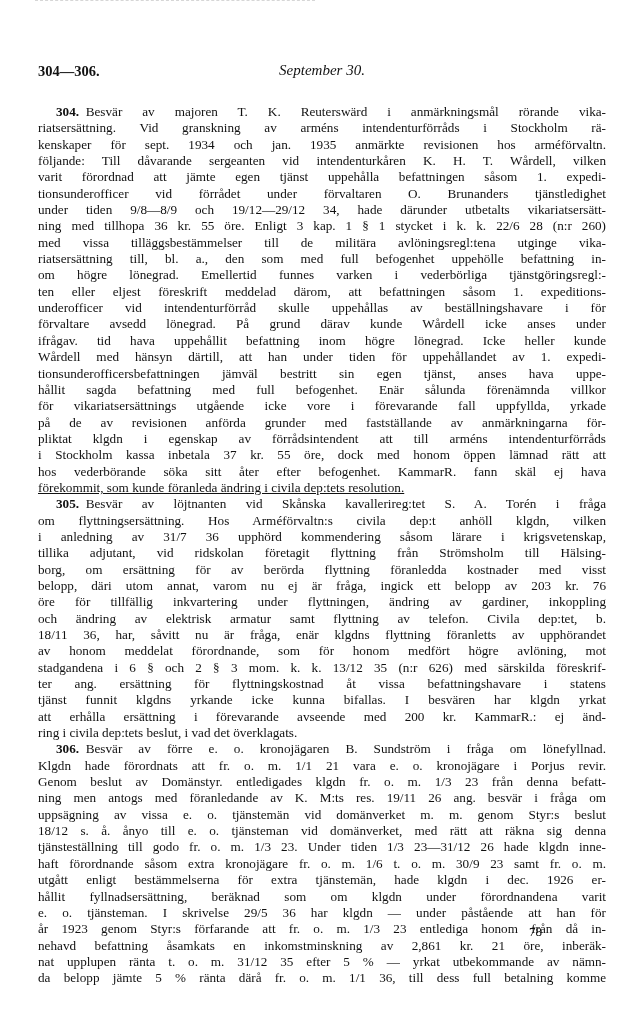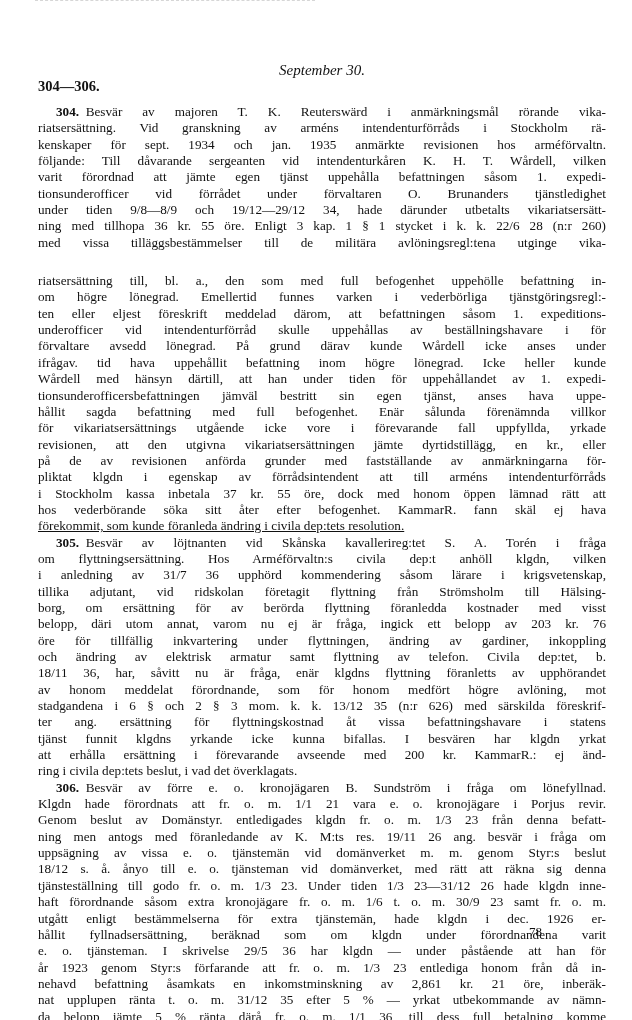--- a/index.html
+++ b/index.html
@@ -2,21 +2,21 @@
 <html><head>
 <meta charset="utf-8">
 <style>
   html, body { margin: 0; padding: 0; background: #ffffff; }
   body { width: 632px; height: 1020px; position: relative; overflow: hidden; color: #111; }
   .scanmark { position: absolute; top: 0; left: 35px; width: 280px; height: 2px;
     border-top: 1px dashed #bbb; opacity: 0.6; }
   .page { position: absolute; left: 38px; top: 62px; width: 568px;
     font-family: "DejaVu Serif", "Liberation Serif", serif; }
   .header { position: relative; height: 22px; }
-  .range { position: absolute; left: 0; top: 16px; font-weight: bold; font-size: 14.5px;
+  .range { position: absolute; left: 0; top: 1px; font-weight: bold; font-size: 14.5px;
     font-family: "Liberation Serif", serif; }
   .date { position: absolute; left: 0; right: 0; top: 0; text-align: center;
     font-style: italic; font-size: 15px; font-family: "Liberation Serif", serif; }
   .body { margin-top: 20px; font-size: 13.2px; line-height: 16.35px;
     font-family: "Liberation Serif", serif; }
   .line { display: block; white-space: nowrap; text-align: justify;
     text-align-last: justify; height: 16.35px; }
   .line.last { text-align-last: left; }
   .line.indent { padding-left: 18px; }
   .num { font-weight: bold; }
@@ -38,31 +38,30 @@
     <div id="sec0">
         <span class="line indent" style="display: block; white-space: normal;"><span class="num">304.</span> <span>Besvär av majoren T. K. Reuterswärd i anmärkningsmål rörande vika-</span></span>
         <span class="line" style="display: block; white-space: normal;"><span>riatsersättning.  Vid granskning av arméns intendenturförråds i Stockholm rä-</span></span>
         <span class="line" style="display: block; white-space: normal;"><span>kenskaper för sept. 1934 och jan. 1935 anmärkte revisionen hos arméförvaltn.</span></span>
         <span class="line" style="display: block; white-space: normal;"><span>följande: Till dåvarande sergeanten vid intendenturkåren K. H. T. Wårdell, vilken</span></span>
         <span class="line" style="display: block; white-space: normal;"><span>varit förordnad att jämte egen tjänst uppehålla befattningen såsom 1. expedi-</span></span>
         <span class="line" style="display: block; white-space: normal;"><span>tionsunderofficer vid förrådet under förvaltaren O. Brunanders tjänstledighet</span></span>
         <span class="line" style="display: block; white-space: normal;"><span>under tiden 9/8—8/9 och 19/12—29/12 34, hade därunder utbetalts vikariatsersätt-</span></span>
         <span class="line" style="display: block; white-space: normal;"><span>ning med tillhopa 36 kr. 55 öre.  Enligt 3 kap. 1 § 1 stycket i k. k. 22/6 28 (n:r 260)</span></span>
         <span class="line" style="display: block; white-space: normal;"><span>med vissa tilläggsbestämmelser till de militära avlöningsregl:tena utginge vika-</span></span>
-        <span class="line" style="display: block; white-space: normal; margin-top: 22px;"><span>riatsersättning till, bl. a., den som med full befogenhet uppehölle befattning in-</span></span>
+        <span class="line" style="display: block; white-space: normal;"><span>riatsersättning till, bl. a., den som med full befogenhet uppehölle befattning in-</span></span>
         <span class="line" style="display: block; white-space: normal;"><span>om högre lönegrad.  Emellertid funnes varken i vederbörliga tjänstgöringsregl:-</span></span>
         <span class="line" style="display: block; white-space: normal;"><span>ten eller eljest föreskrift meddelad därom, att befattningen såsom 1. expeditions-</span></span>
         <span class="line" style="display: block; white-space: normal;"><span>underofficer vid intendenturförråd skulle uppehållas av beställningshavare i för</span></span>
         <span class="line" style="display: block; white-space: normal;"><span>förvaltare avsedd lönegrad.  På grund därav kunde Wårdell icke anses under</span></span>
         <span class="line" style="display: block; white-space: normal;"><span>ifrågav. tid hava uppehållit befattning inom högre lönegrad.  Icke heller kunde</span></span>
         <span class="line" style="display: block; white-space: normal;"><span>Wårdell med hänsyn därtill, att han under tiden för uppehållandet av 1. expedi-</span></span>
         <span class="line" style="display: block; white-space: normal;"><span>tionsunderofficersbefattningen jämväl bestritt sin egen tjänst, anses hava uppe-</span></span>
         <span class="line" style="display: block; white-space: normal;"><span>hållit sagda befattning med full befogenhet.  Enär sålunda förenämnda villkor</span></span>
         <span class="line" style="display: block; white-space: normal;"><span>för vikariatsersättnings utgående icke vore i förevarande fall uppfyllda, yrkade</span></span>
-        <span class="line" style="display: block; white-space: normal;"><span>revisionen, att den utgivna vikariatsersättningen jämte dyrtidstillägg, en kr., eller</span></span>
         <span class="line" style="display: block; white-space: normal;"><span>på de av revisionen anförda grunder med fastställande av anmärkningarna för-</span></span>
         <span class="line" style="display: block; white-space: normal;"><span>pliktat klgdn i egenskap av förrådsintendent att till arméns intendenturförråds</span></span>
         <span class="line" style="display: block; white-space: normal;"><span>i Stockholm kassa inbetala 37 kr. 55 öre, dock med honom öppen lämnad rätt att</span></span>
         <span class="line" style="display: block; white-space: normal;"><span>hos vederbörande söka sitt åter efter befogenhet.  KammarR. fann skäl ej hava</span></span>
         <span class="line last" style="display: block; white-space: normal; text-decoration: underline;"><span>förekommit, som kunde föranleda ändring i civila dep:tets resolution.</span></span>
       </div>
     <div id="sec1">
         <span class="line indent" style="display: block; white-space: normal;"><span class="num">305.</span> <span>Besvär av löjtnanten vid Skånska kavallerireg:tet S. A. Torén i fråga</span></span>
         <span class="line" style="display: block; white-space: normal;"><span>om flyttningsersättning.  Hos Arméförvaltn:s civila dep:t anhöll klgdn, vilken</span></span>
         <span class="line" style="display: block; white-space: normal;"><span>i anledning av 31/7 36 upphörd kommendering såsom lärare i krigsvetenskap,</span></span>

